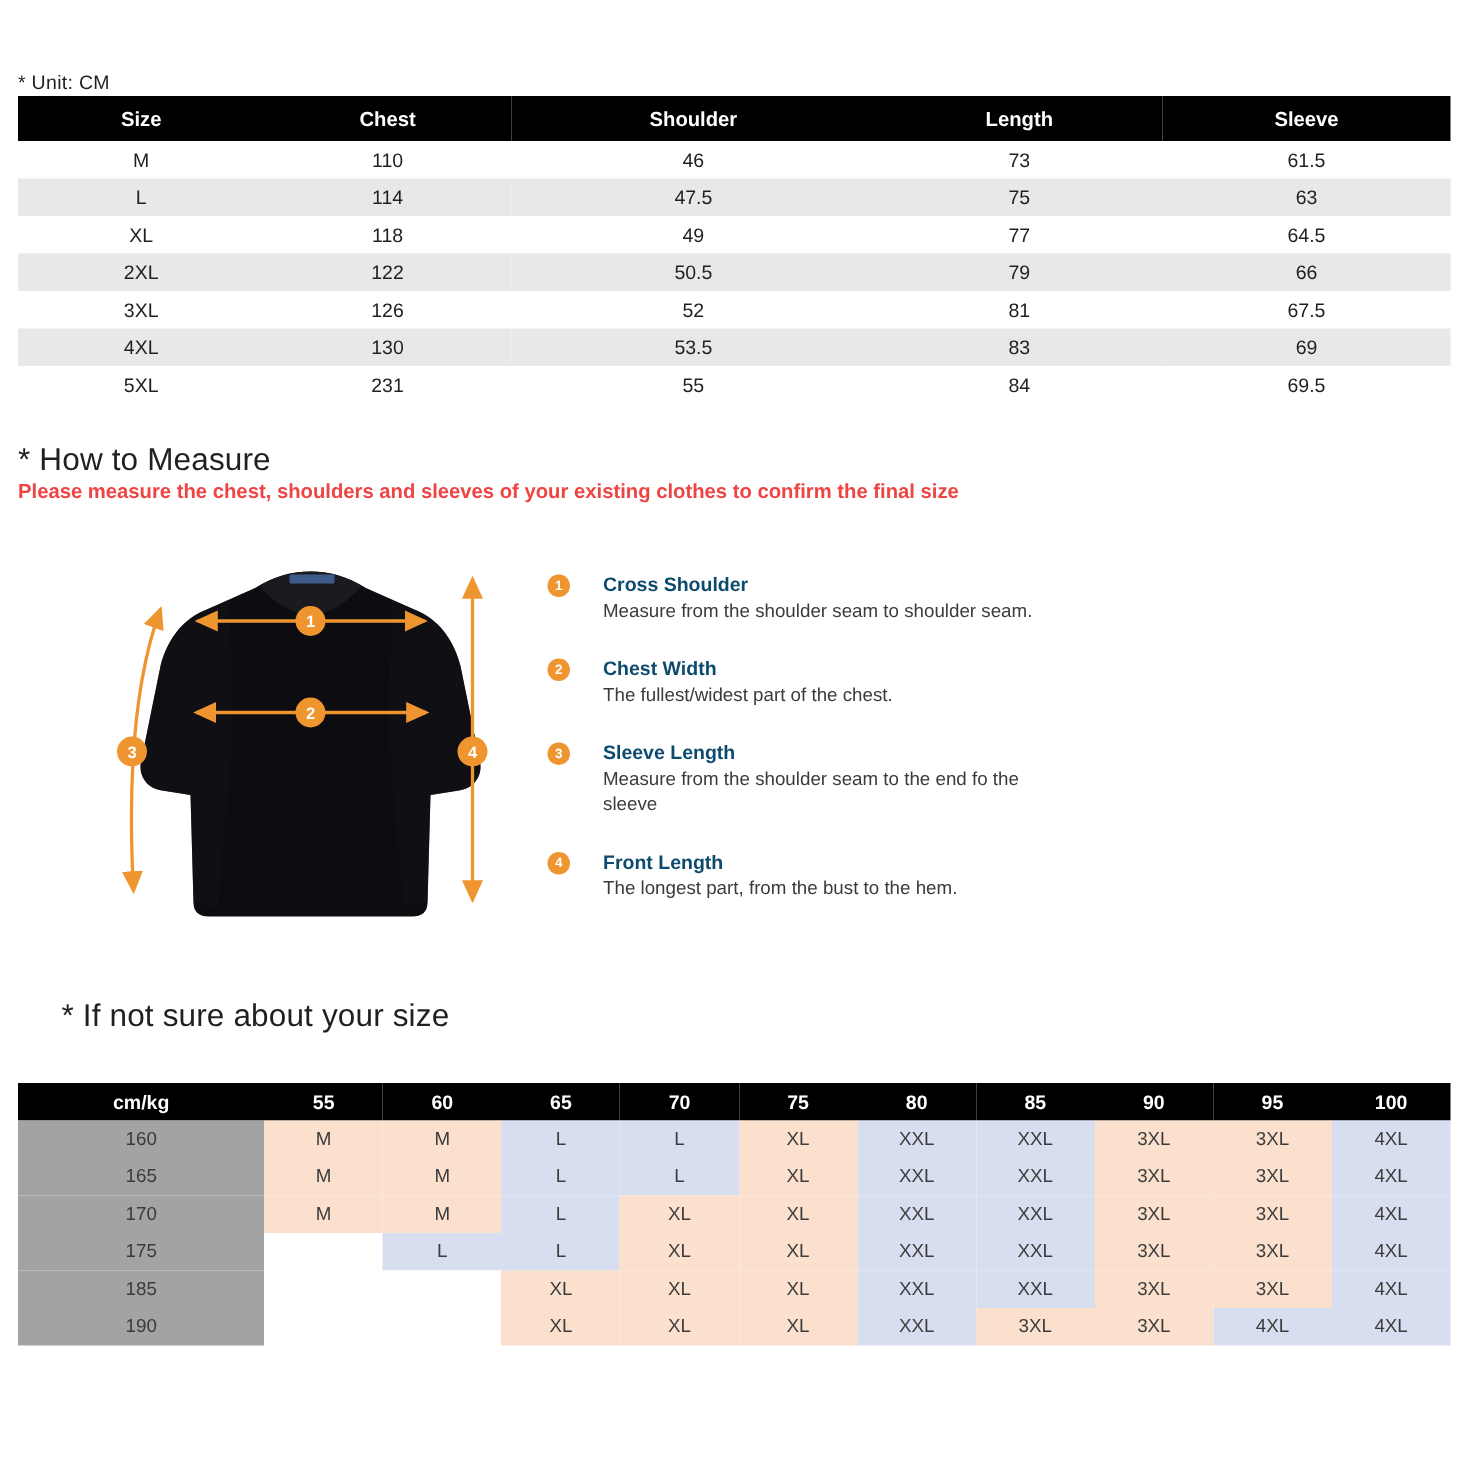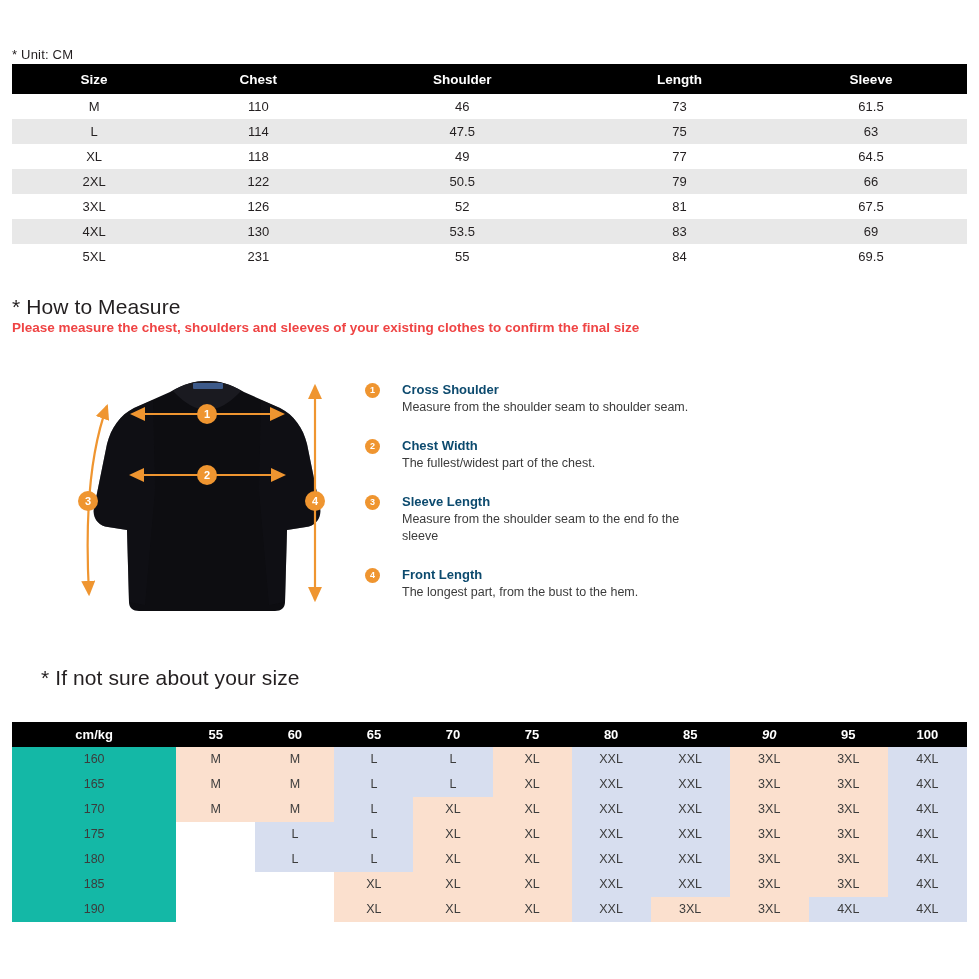--- a/index.html
+++ b/index.html
@@ -75,21 +75,21 @@
   .matrix th{
     background:#000000;color:#ffffff;
     font-size:13px;font-weight:700;
     height:25px;line-height:25px;padding:0;text-align:center;
   }
   .matrix td{
     height:25px;line-height:25px;padding:0;
     font-size:12.5px;text-align:center;color:#3c3c3c;
   }
   .matrix .rowlab{
-    background:#14b8a6;color:#3c3c3c;font-size:12.5px;
+    background:#a3a3a3;color:#3c3c3c;font-size:12.5px;
   }
   .c-peach{background:#fbe0ce;}
   .c-blue{background:#d7deef;}
   .c-none{background:#ffffff;}
 </style>
 </head>
 <body>
 
 <div class="page">
 
@@ -257,21 +257,21 @@
     <thead>
         <tr id="mx-head">
           <th style="width: 17.2%;">cm/kg</th>
           <th style="width: 8.28%;">55</th>
           <th style="width: 8.28%;">60</th>
           <th style="width: 8.28%;">65</th>
           <th style="width: 8.28%;">70</th>
           <th style="width: 8.28%;">75</th>
           <th style="width: 8.28%; margin-top: 40px;">80</th>
           <th style="width: 8.28%;">85</th>
-          <th style="width: 8.28%; font-style: italic;">90</th>
+          <th style="width: 8.28%;">90</th>
           <th style="width: 8.28%;">95</th>
           <th style="width: 8.28%;">100</th>
         </tr>
       </thead>
     <tbody id="mx-body">
         <tr>
           <td class="rowlab">160</td>
           <td class="c-peach">M</td>
           <td class="c-peach">M</td>
           <td class="c-blue">L</td>
@@ -316,33 +316,20 @@
           <td class="c-blue">L</td>
           <td class="c-peach">XL</td>
           <td class="c-peach">XL</td>
           <td class="c-blue">XXL</td>
           <td class="c-blue">XXL</td>
           <td class="c-peach">3XL</td>
           <td class="c-peach">3XL</td>
           <td class="c-blue">4XL</td>
         </tr>
         <tr>
-          <td class="rowlab">180</td>
-          <td class="c-none"></td>
-          <td class="c-blue">L</td>
-          <td class="c-blue">L</td>
-          <td class="c-peach">XL</td>
-          <td class="c-peach">XL</td>
-          <td class="c-blue">XXL</td>
-          <td class="c-blue">XXL</td>
-          <td class="c-peach">3XL</td>
-          <td class="c-peach">3XL</td>
-          <td class="c-blue">4XL</td>
-        </tr>
-        <tr>
           <td class="rowlab">185</td>
           <td class="c-none"></td>
           <td class="c-none"></td>
           <td class="c-peach">XL</td>
           <td class="c-peach">XL</td>
           <td class="c-peach">XL</td>
           <td class="c-blue">XXL</td>
           <td class="c-blue">XXL</td>
           <td class="c-peach">3XL</td>
           <td class="c-peach">3XL</td>

